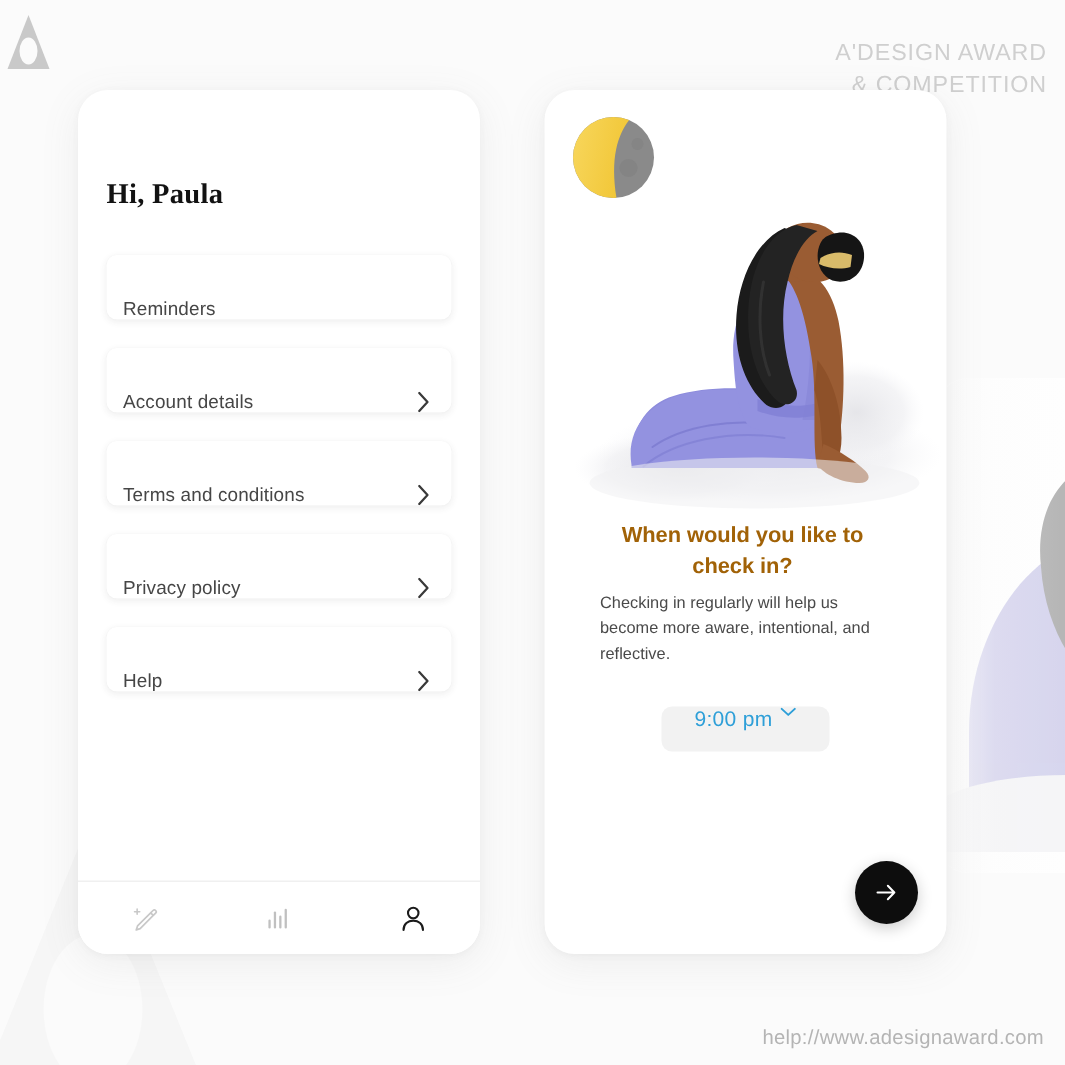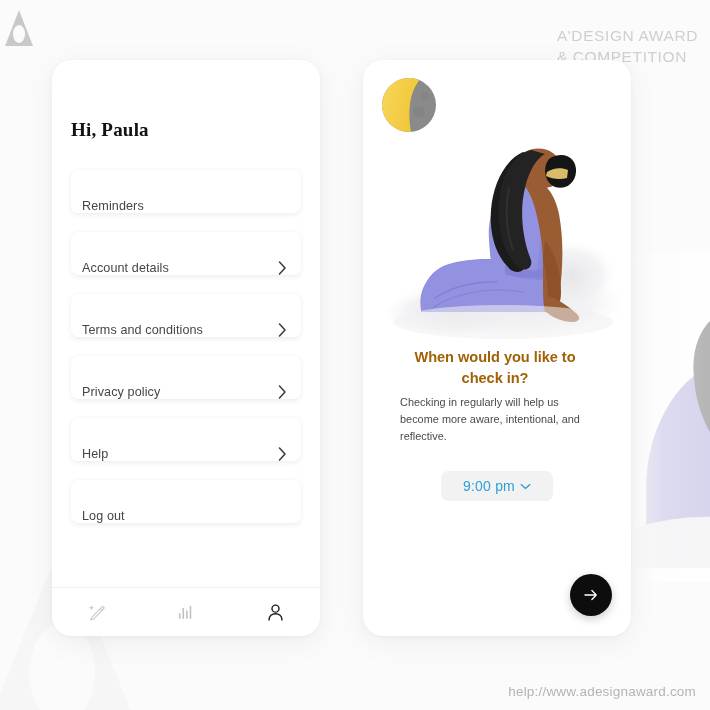--- a/index.html
+++ b/index.html
@@ -32,20 +32,21 @@
     left: -28px;
     bottom: -38px;
     width: 180px;
     height: 215px;
     opacity: .55;
   }
   .award-title {
     position: absolute;
     right: 12px;
     top: 6px;
+    text-align: right;
     color: #cfcfcf;
     font-size: 15.5px;
     letter-spacing: .6px;
     line-height: 1.32;
     font-family: "Liberation Sans", sans-serif;
     white-space: pre-line;
     user-select: none;
   }
   .award-title .l2 { display: block; }
   .footer-url {
@@ -204,21 +205,21 @@
 
   .time-pill {
     position: absolute;
     left: 78px;
     top: 411px;
     width: 112px;
     height: 30px;
     background: #f2f2f2;
     border-radius: 7px;
     display: flex;
-    align-items: center;
+    align-items: flex-start;
     justify-content: center;
     gap: 5px;
     cursor: pointer;
   }
   .time-pill .t {
     font-size: 14px;
     color: #2e9fd8;
     font-weight: 400;
     letter-spacing: .2px;
   }
@@ -313,26 +314,20 @@
         </svg>
     </div>
 
     <div class="menu-item">
       <span class="label">Help</span>
       <svg class="chev" viewBox="0 0 9 14" width="9" height="14">
           <path d="M1.5 1 L7 7 L1.5 13" fill="none" stroke="currentColor" stroke-width="1.5" stroke-linecap="round" stroke-linejoin="round"></path>
         </svg>
     </div>
 
-    <div class="menu-item">
-      <span class="label">Log out</span>
-      <svg class="chev hidden" viewBox="0 0 9 14" width="9" height="14">
-          <path d="M1.5 1 L7 7 L1.5 13" fill="none" stroke="currentColor" stroke-width="1.5" stroke-linecap="round" stroke-linejoin="round"></path>
-        </svg>
-    </div>
 
   </div>
 
   <div class="nav-sep"></div>
 
   <div class="bottom-nav">
 
     <div class="nav-btn">
       <svg viewBox="0 0 24 24" width="21" height="21" aria-hidden="true">
         <path d="M8.5 19.5 L5.5 20.5 L6.5 17.5 L16.5 7.5 L18.5 9.5 Z" fill="none" stroke="#c8c8c8" stroke-width="1.3" stroke-linejoin="round"></path>

